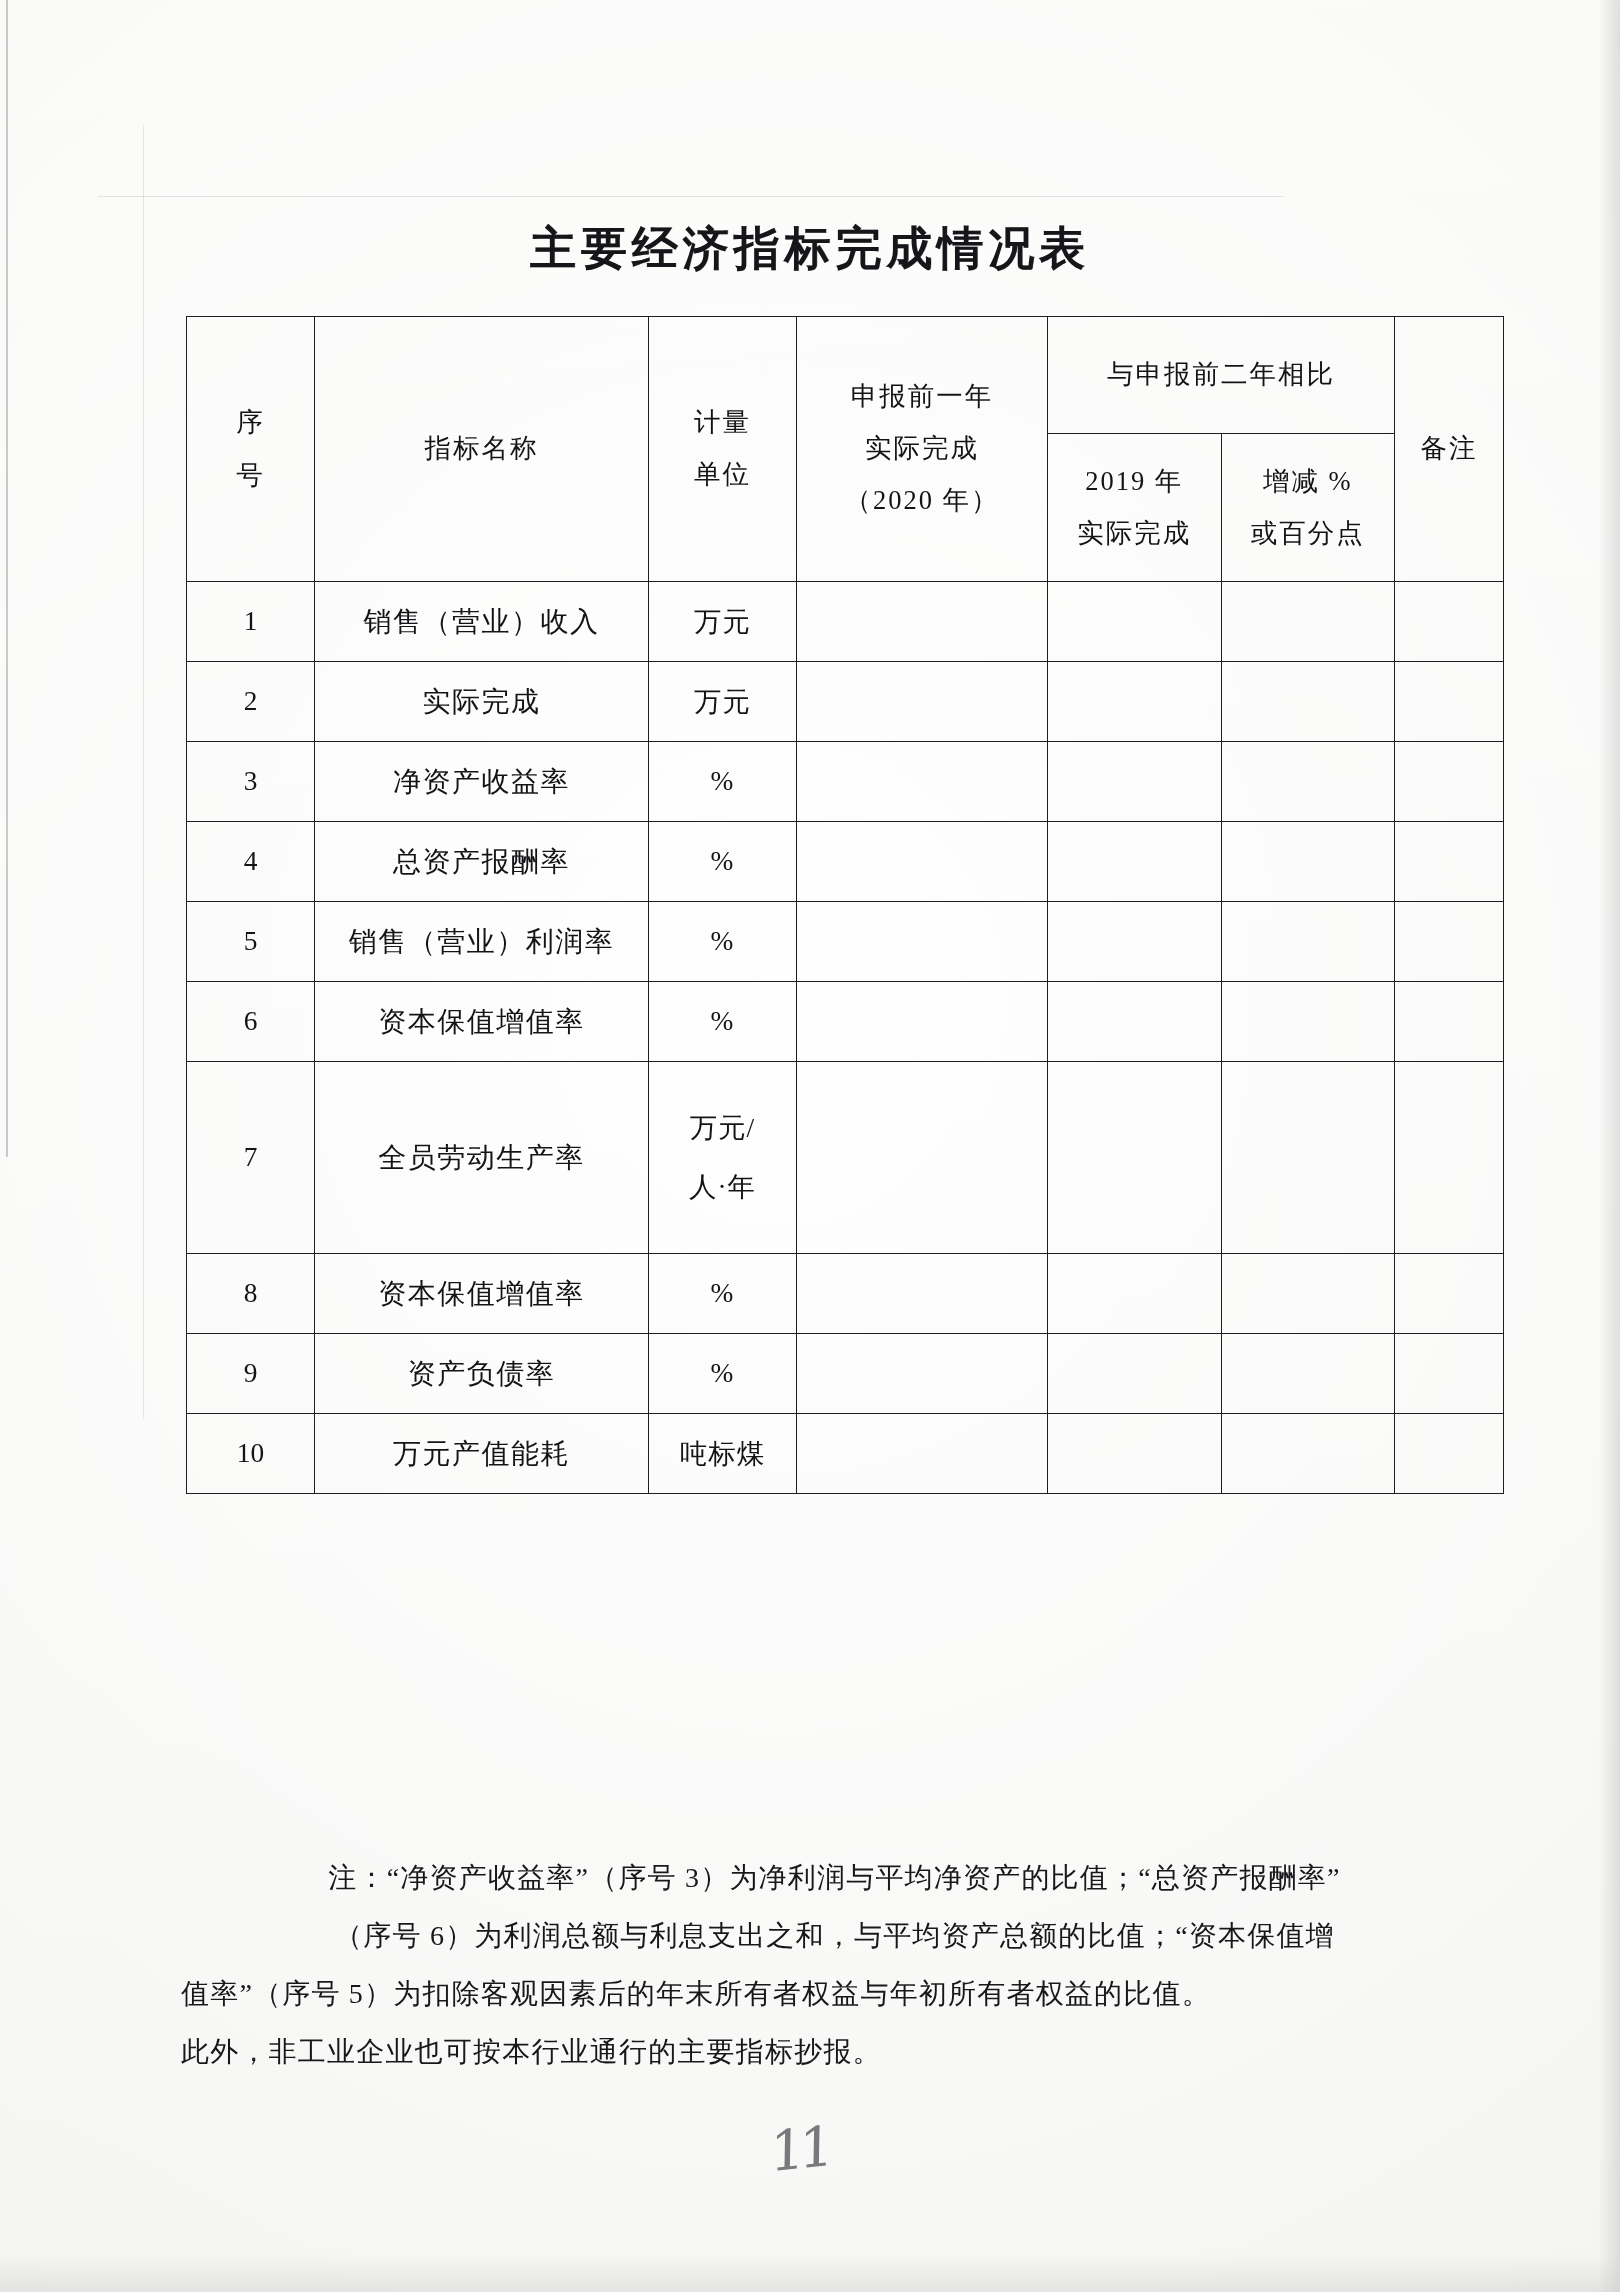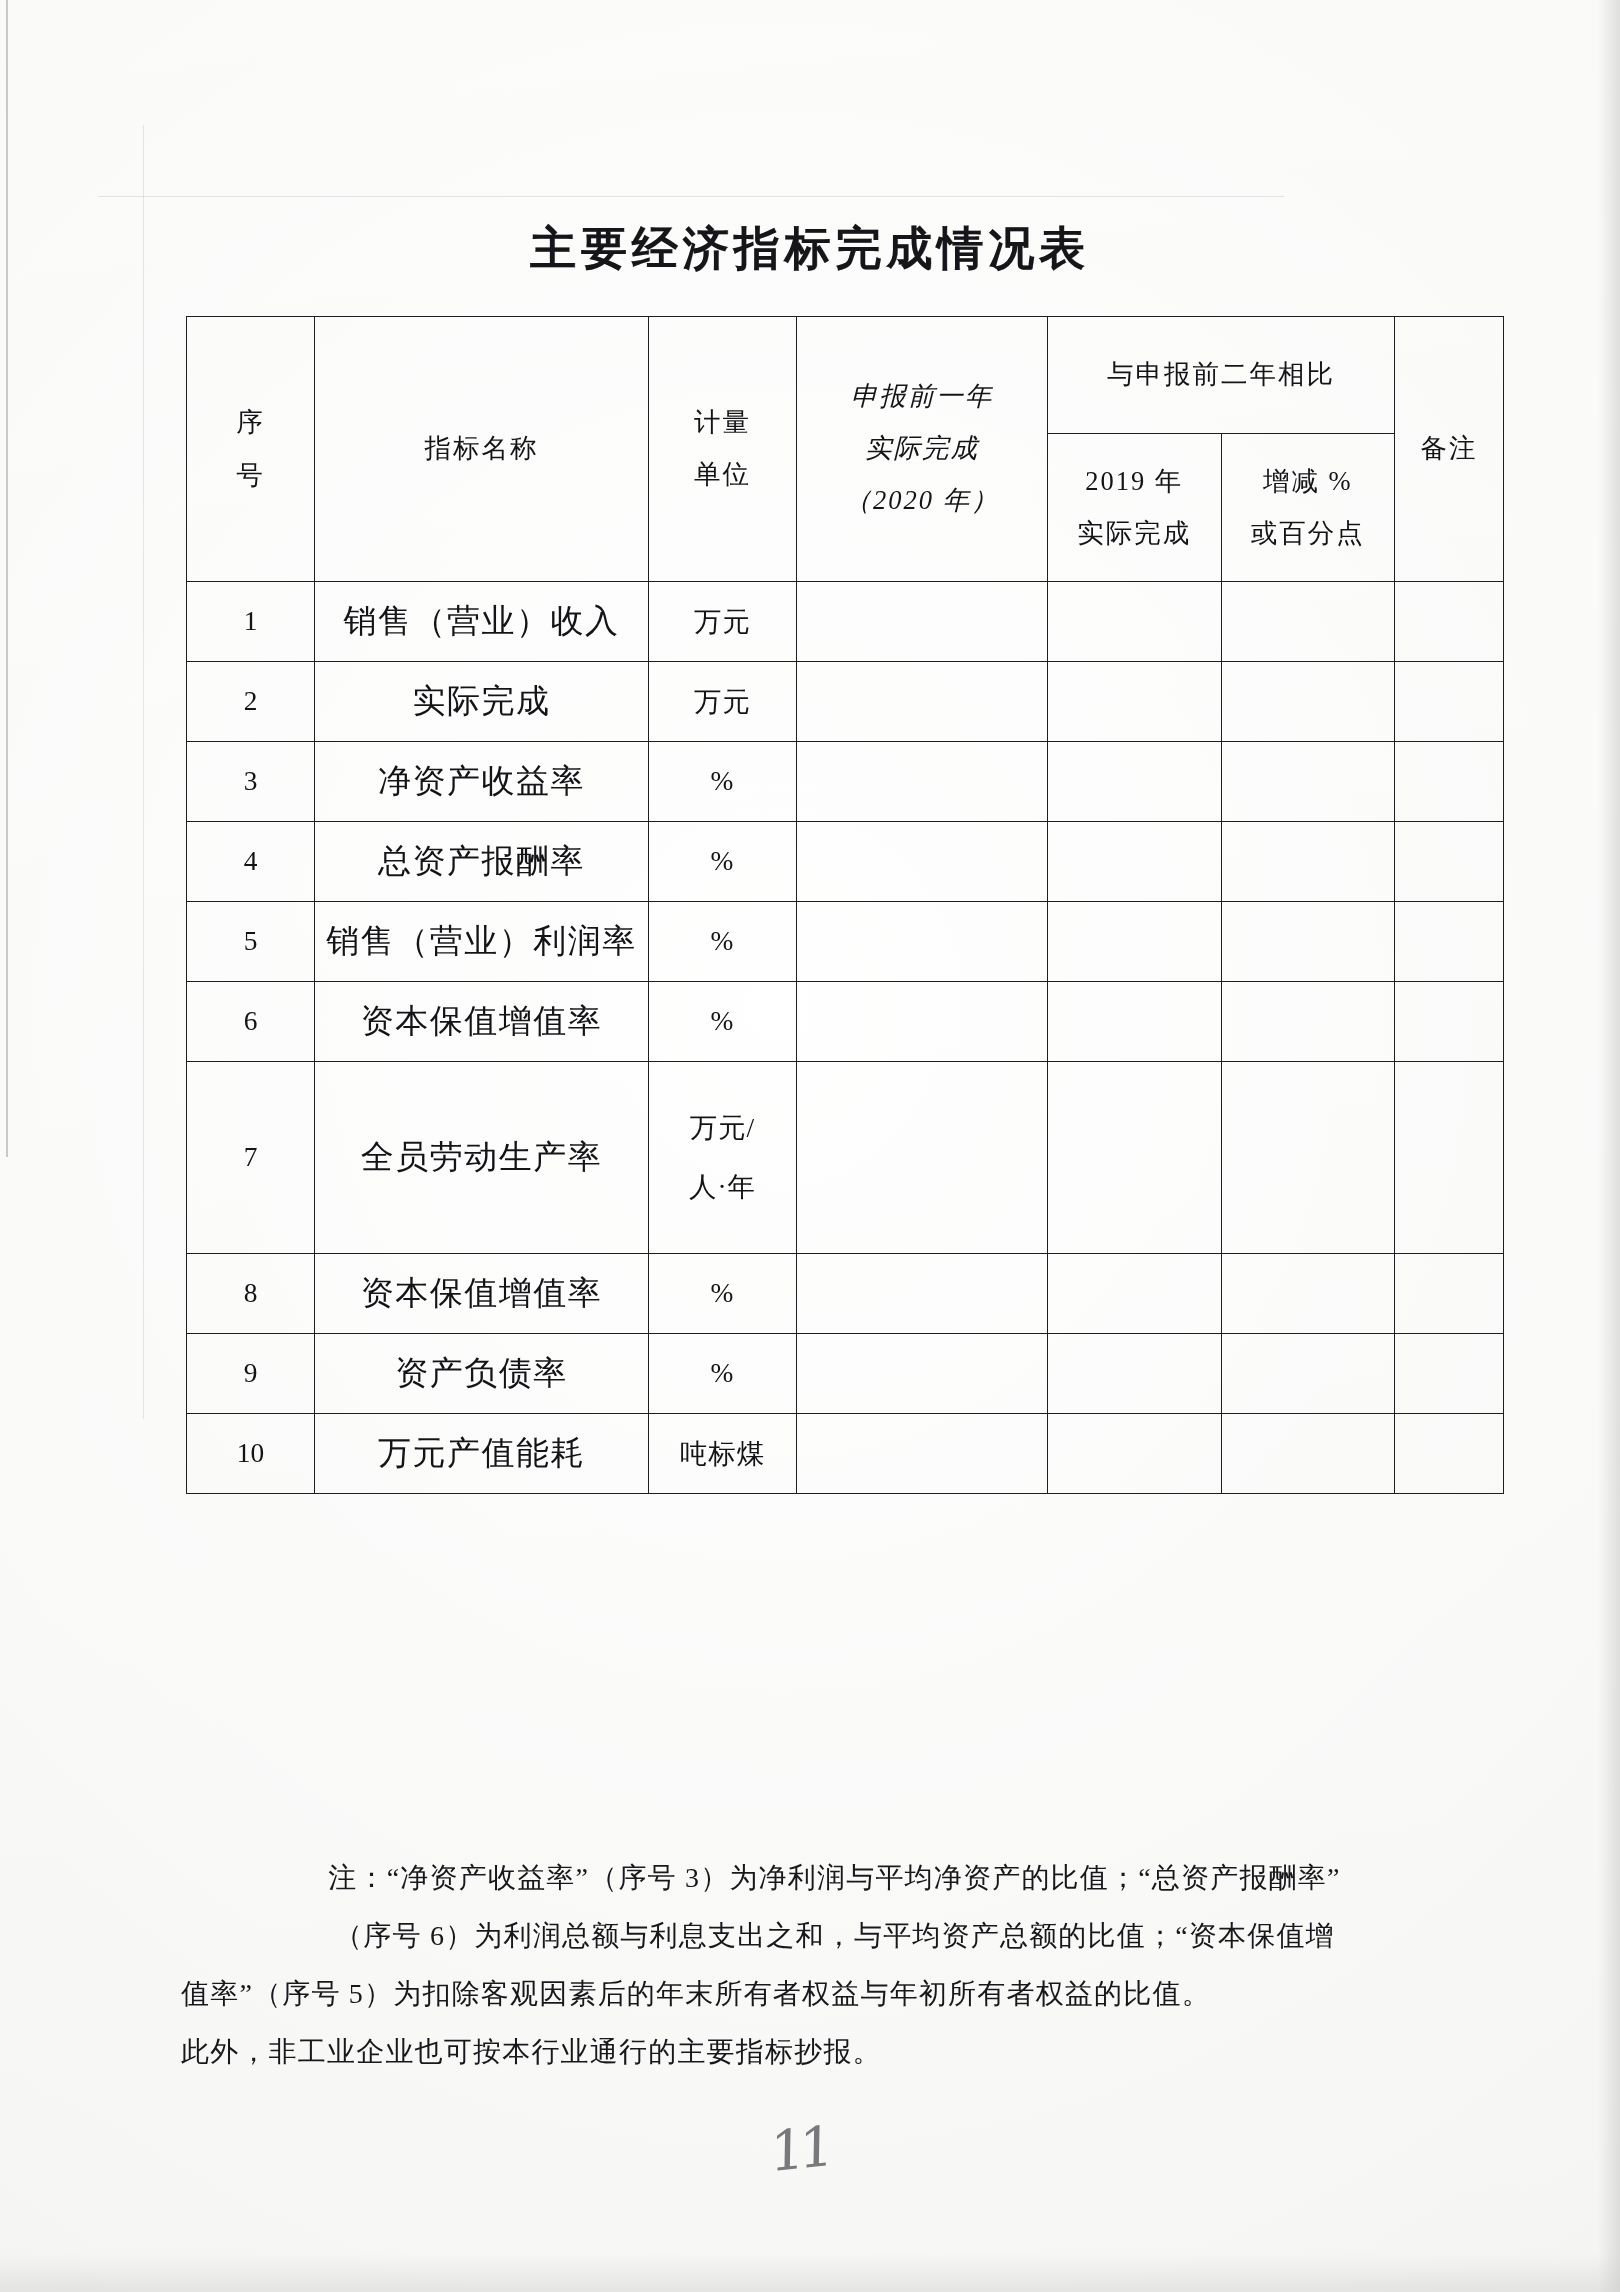--- a/index.html
+++ b/index.html
@@ -85,31 +85,31 @@
   .hdr-vert {
     font-size: 26.5px;
     letter-spacing: 2px;
     line-height: 2.0;
   }
   .hdr-vert .ln { display: block; }
 
   td.c-seq   { width: 127px; }
   td.c-name  { width: 333px; }
   td.c-unit  { width: 147px; }
-  td.c-prev1 { width: 250px; font-style: italic; }
+  td.c-prev1 { width: 250px; }
   td.c-y2019 { width: 181px; }
   td.c-delta { width: 172px; }
   td.c-note  { width: 108px; }
 
   .row-seq {
     font-size: 27.4px;
     color: #141418;
   }
   .row-name {
-    font-size: 33px;
+    font-size: 28px;
     letter-spacing: 1.5px;
     text-align: left;
     padding-left: 21.6px;
   }
   .row-unit {
     font-size: 27.4px;
     letter-spacing: 1px;
   }
   .row-unit .ln { display: block; line-height: 2.15; }
   .blank-cell { }

